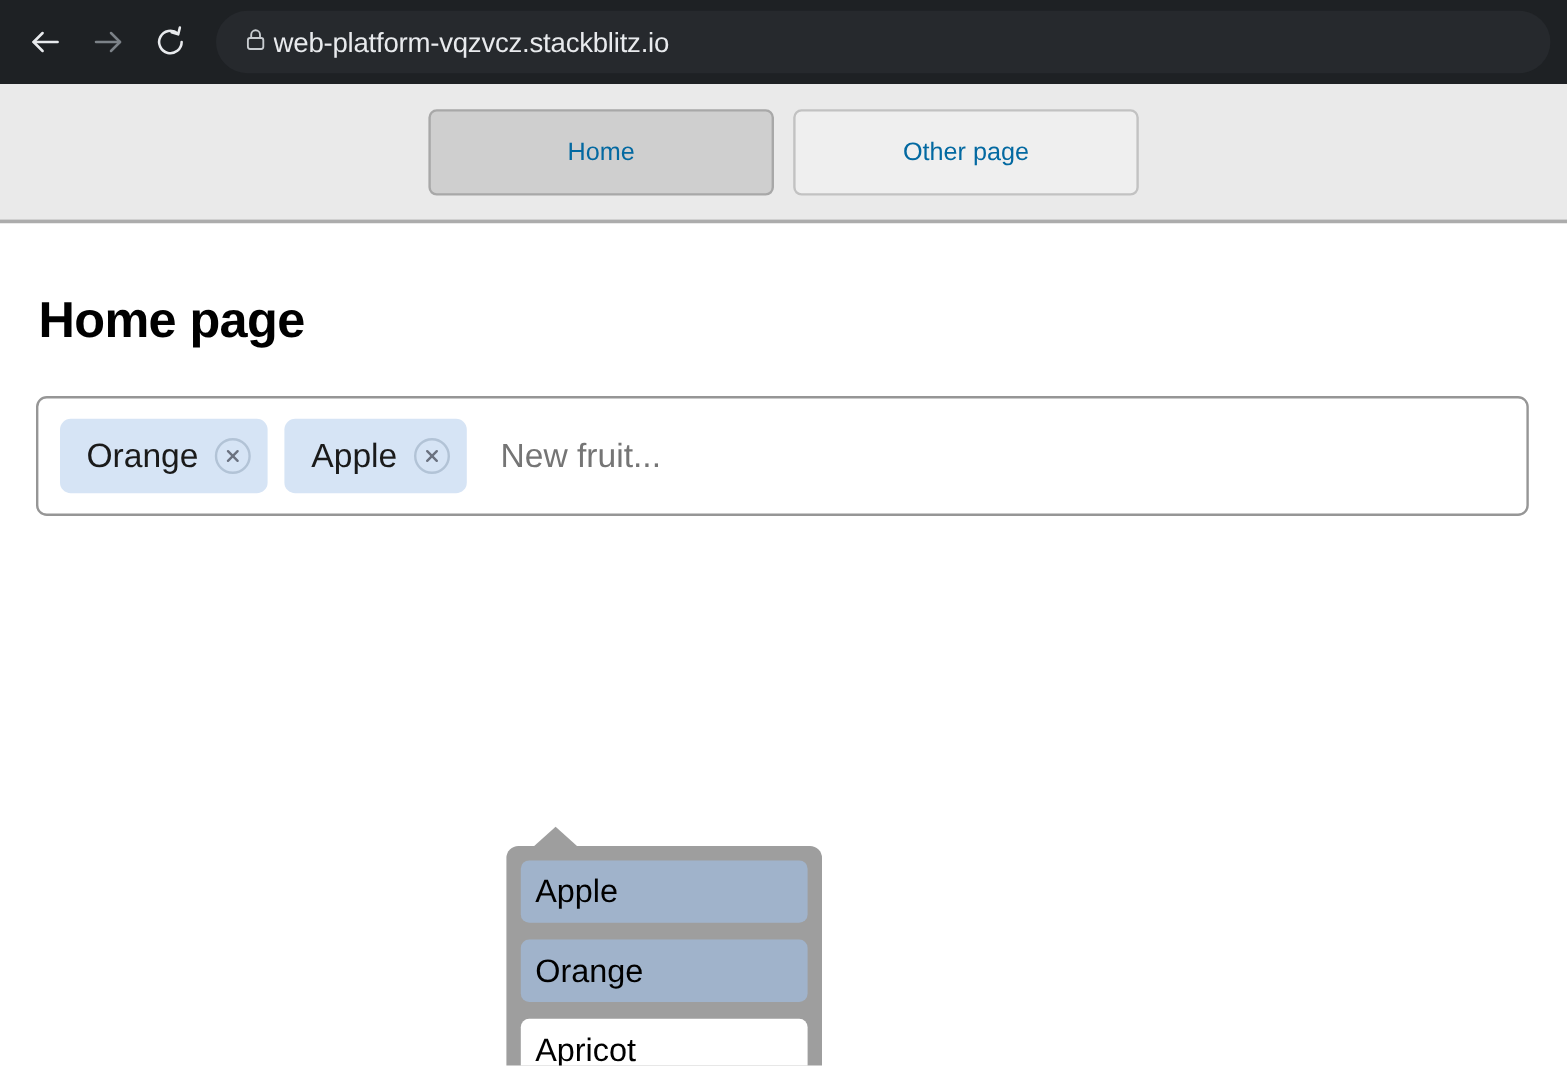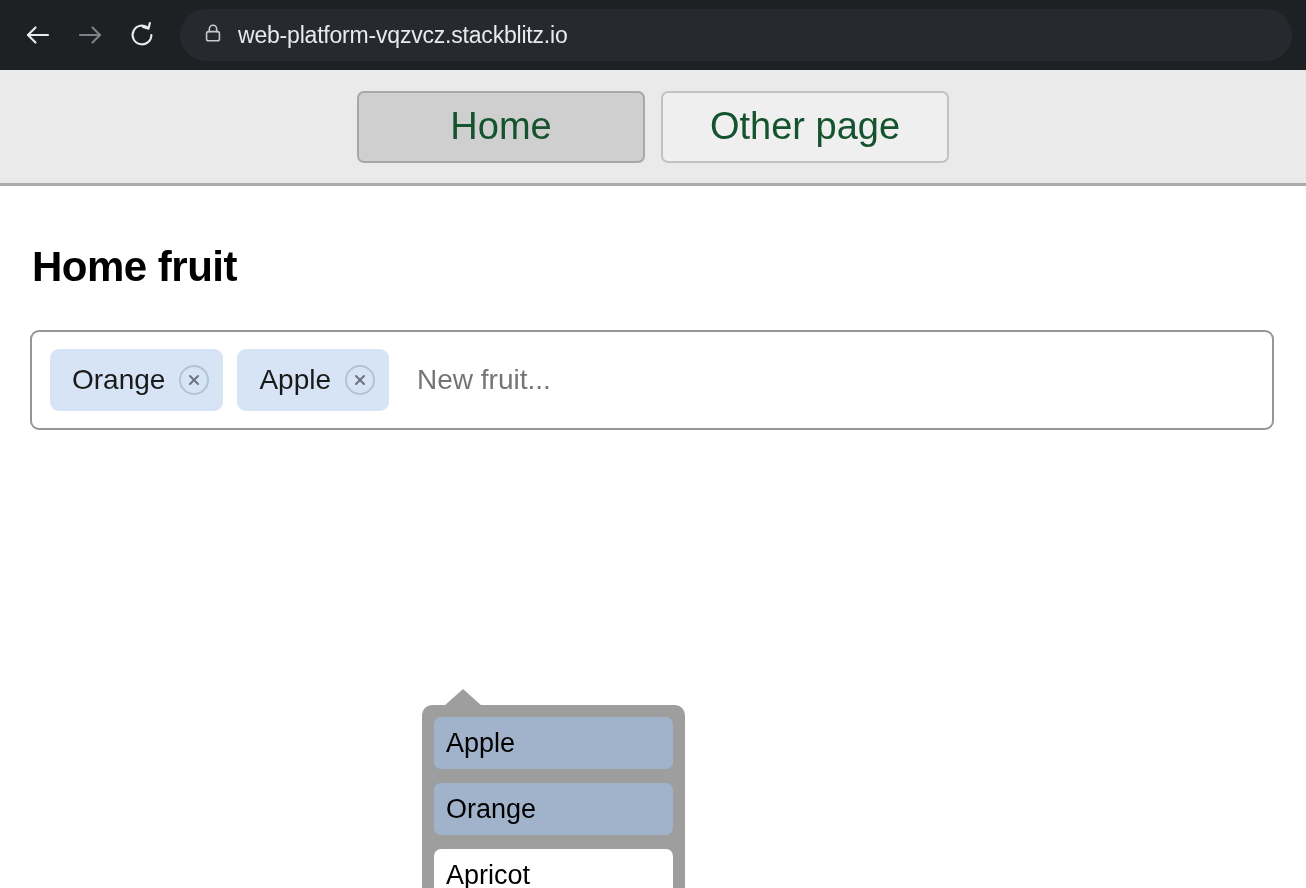--- a/index.html
+++ b/index.html
@@ -29,21 +29,21 @@
   .nav-btn svg { display: block; }
   #url-pill {
     flex: 1 1 auto;
     height: 52px;
     margin-left: 10px;
     background: #26292d;
     border-radius: 26px;
     display: flex;
     align-items: center;
     padding: 0 22px;
-    gap: 14px;
+    gap: 4px;
     min-width: 0;
   }
   #url-text {
     color: #e8eaed;
     font-size: 23px;
     letter-spacing: -0.2px;
     white-space: nowrap;
     overflow: hidden;
     text-overflow: ellipsis;
   }
@@ -56,22 +56,22 @@
     display: flex;
     align-items: center;
     justify-content: center;
     gap: 16px;
   }
   .nav-tab {
     height: 72px;
     min-width: 288px;
     padding: 0 9px;
     border-radius: 7px;
-    font-size: 38px;
-    color: #14532d;
+    font-size: 21px;
+    color: #0369a1;
     font-family: "Liberation Sans", sans-serif;
     display: flex;
     align-items: center;
     justify-content: center;
     cursor: pointer;
   }
   .nav-tab.active {
     background: #cfcfcf;
     border: 2px solid #a8a8a8;
   }
@@ -226,21 +226,21 @@
   <div class="nav-tab active">
     <span>Home</span>
   </div>
   <div class="nav-tab inactive">
     <span>Other page</span>
   </div>
 </div>
 
 <div id="main">
 
-  <h1 id="page-title">Home fruit</h1>
+  <h1 id="page-title">Home page</h1>
 
   <div id="chips-field">
 
     <div class="chip">
       <span class="chip-label">Orange</span>
       <span class="chip-remove">
         <span>
           <svg width="14" height="14" viewBox="0 0 14 14" fill="none" stroke="#6b7280" stroke-width="2" stroke-linecap="round">
             <line x1="3" y1="3" x2="11" y2="11"></line>
             <line x1="11" y1="3" x2="3" y2="11"></line>

